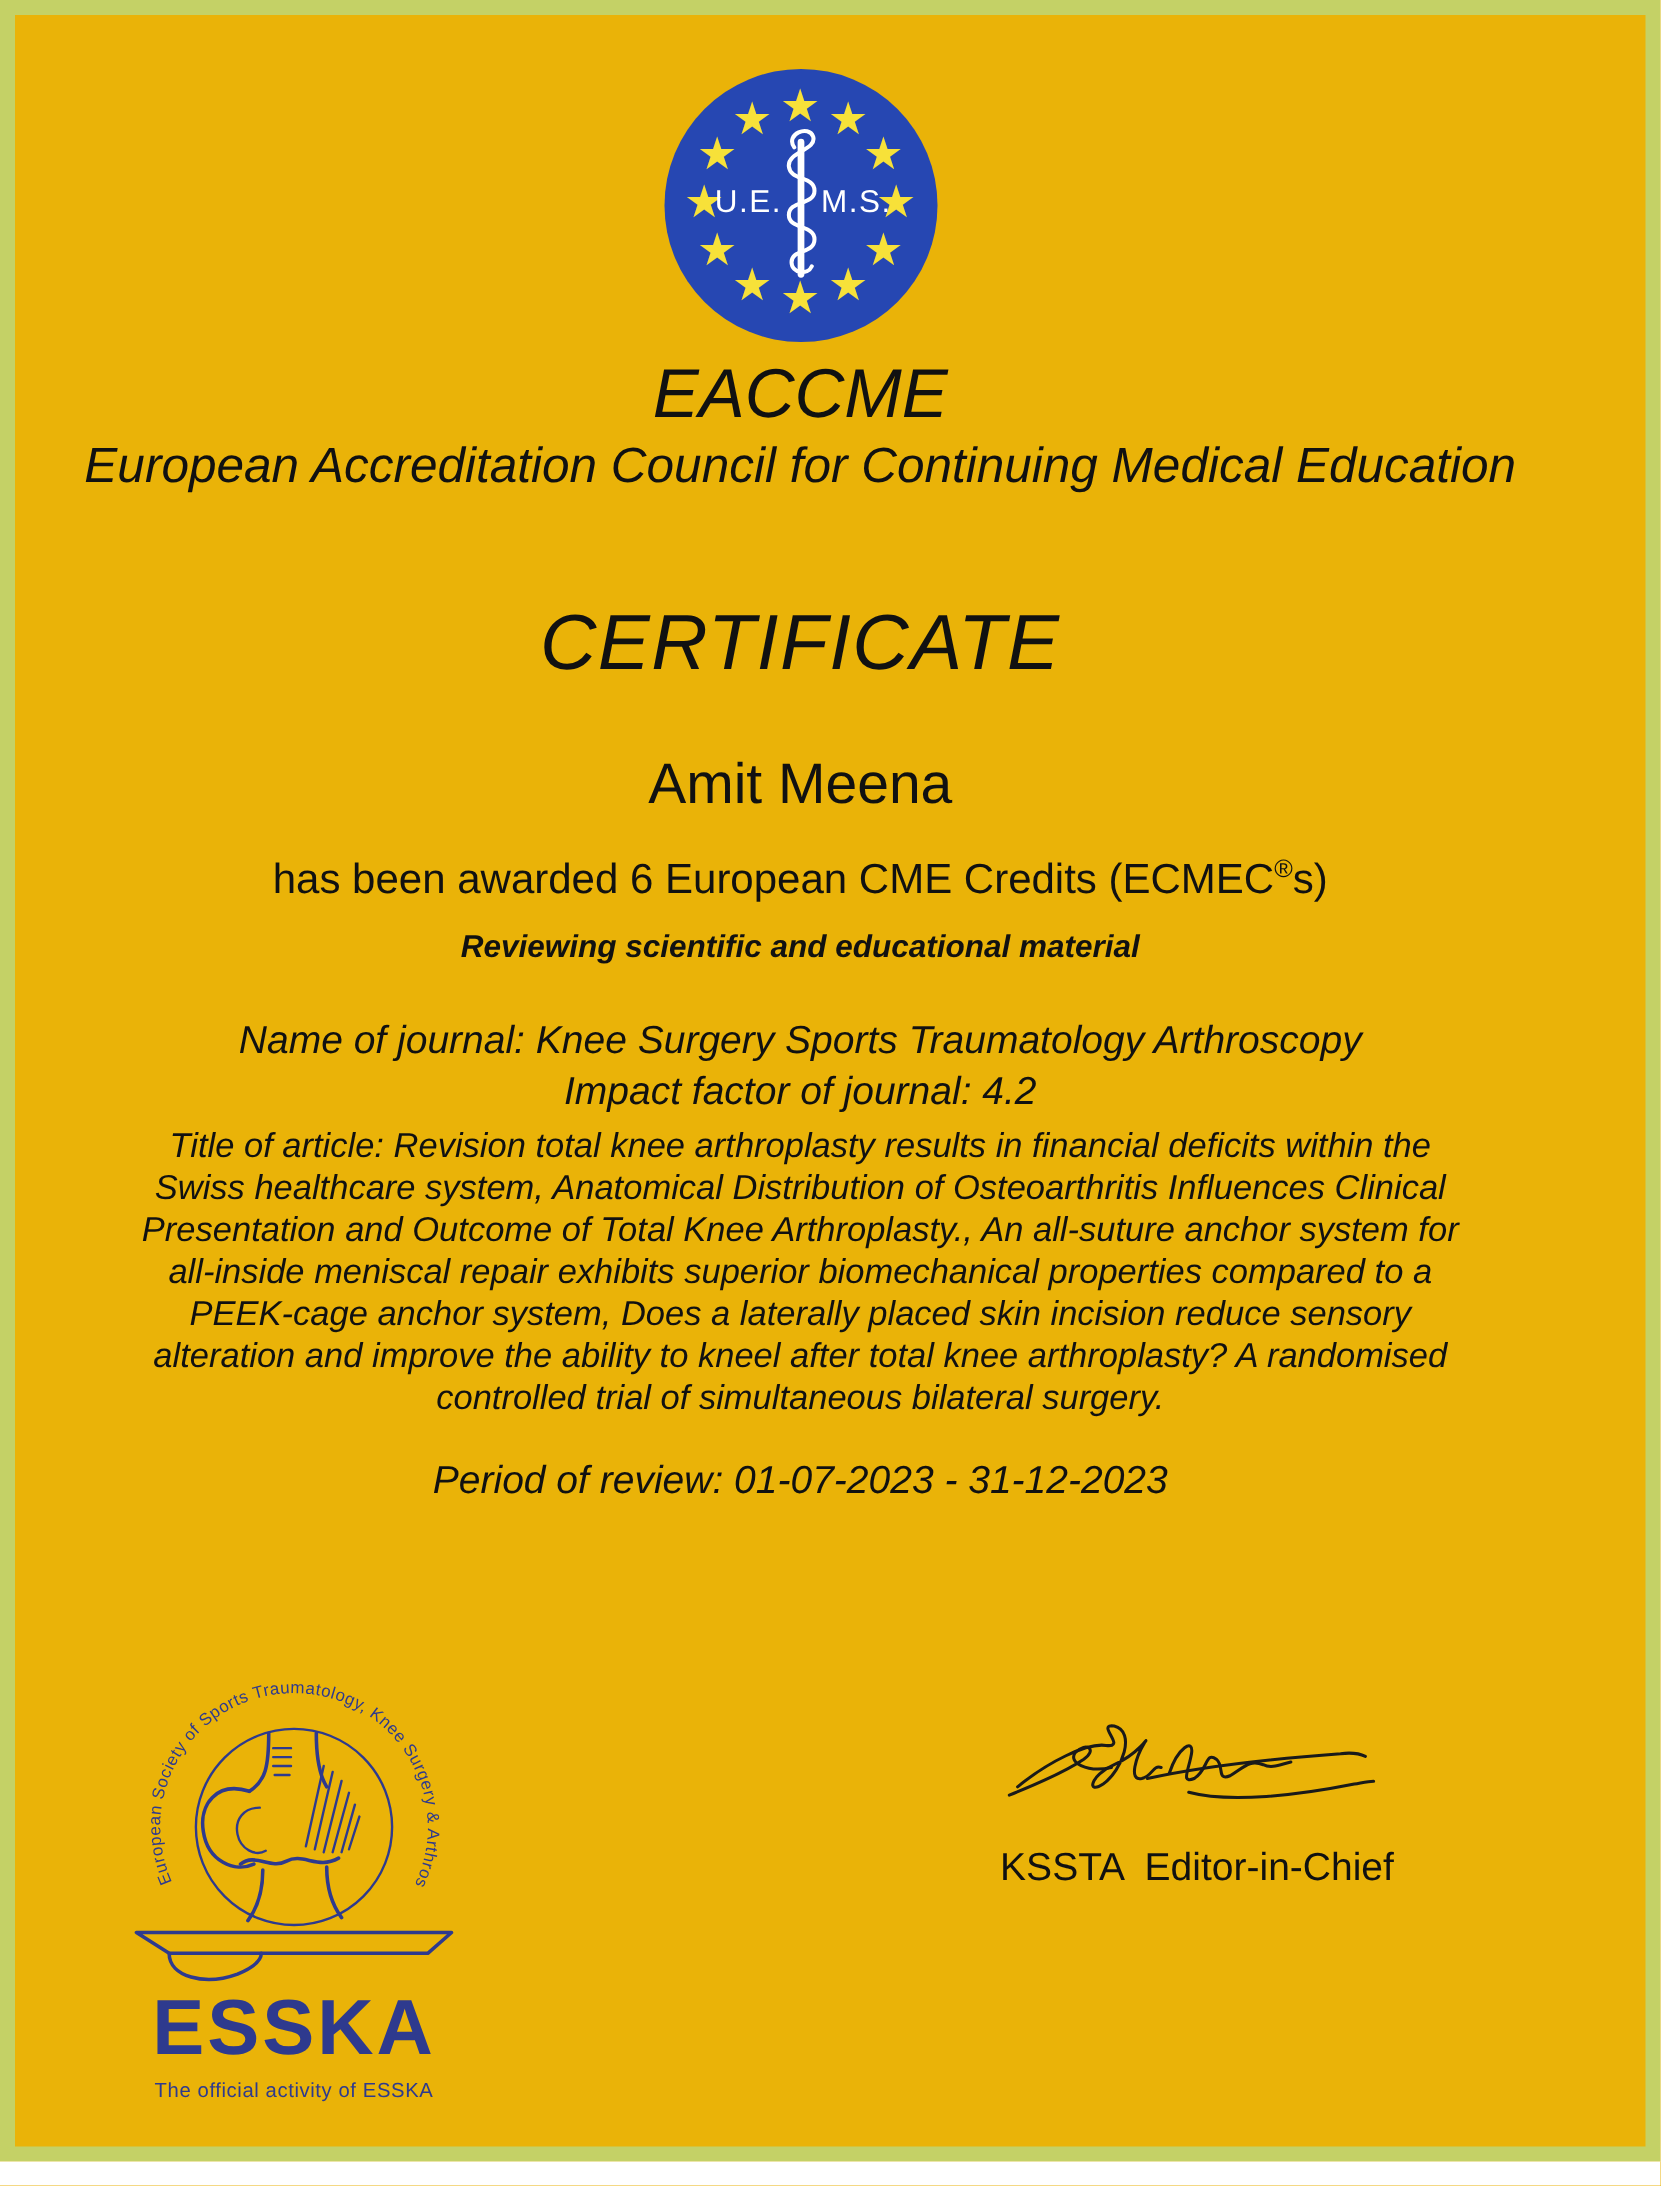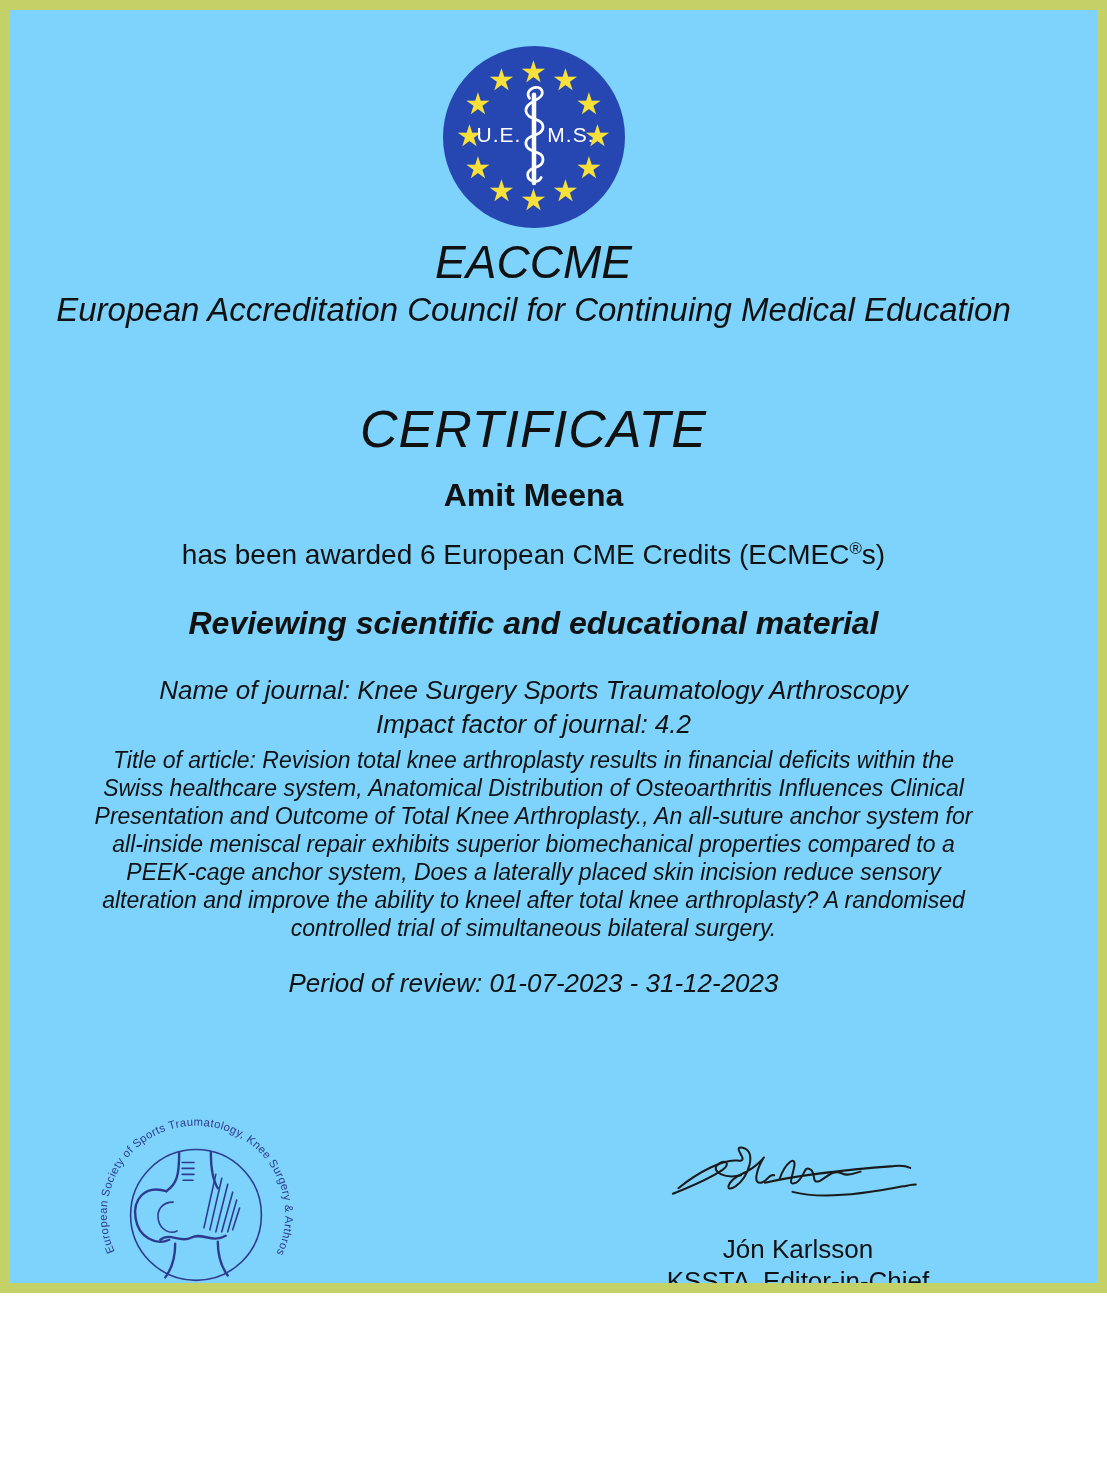--- a/index.html
+++ b/index.html
@@ -5,24 +5,24 @@
   :root{
     --border-color:#c4d166;
     --eu-blue:#2647b2;
     --star-yellow:#f7e139;
     --kssta-navy:#2e3a8e;
     --ink:#111111;
   }
   html,body{margin:0;padding:0;background:#fff;}
   .page{
     position:relative;
-    width:1107px;height:1293px;
+    width:1107px;height:1441px;
     box-sizing:border-box;
     border:10px solid var(--border-color);
-    background:#7dd3fc;
+    background:#eab308;
     padding:36px 40px 0 0;
     overflow:hidden;
     font-family:"Liberation Sans",sans-serif;
     color:var(--ink);
     text-align:center;
   }
   
   .uems{
     position:relative;
     width:182px;height:182px;
@@ -43,24 +43,24 @@
   .uems-txt{
     position:absolute;top:50%;transform:translateY(-58%);
     color:#fff;font-size:21px;letter-spacing:1px;font-weight:400;
   }
   .uems-txt.left{left:34px;}
   .uems-txt.right{right:30px;}
   
   .eaccme{margin-top:10px;font-size:46px;line-height:1.05;font-style:italic;font-weight:500;}
   .org-subtitle{margin-top:6px;font-size:33px;line-height:1.1;font-style:italic;}
   .cert-title{margin-top:74px;font-size:52px;line-height:1;font-style:italic;font-weight:500;letter-spacing:1px;}
-  .recipient{margin-top:24px;font-size:32px;line-height:1;font-weight:bold;}
+  .recipient{margin-top:49px;font-size:38px;line-height:1;}
   .award{margin-top:26px;font-size:28px;line-height:1.3;}
   .sup{vertical-align:super;font-size:60%;}
-  .activity{margin-top:34px;font-size:32px;line-height:1;font-style:italic;font-weight:bold;}
+  .activity{margin-top:17px;font-size:21px;line-height:1;font-style:italic;font-weight:bold;}
   .journal-block{margin-top:35px;font-size:26px;line-height:1.3;font-style:italic;}
   .article{margin:4px auto 0;max-width:905px;font-size:23px;line-height:1.22;font-style:italic;}
   .period{margin-top:26px;font-size:26px;font-style:italic;}
   
   .bottom{
     margin-top:104px;
     display:flex;justify-content:space-between;align-items:flex-start;
     padding:0 64px 0 66px;
   }
   .kssta{width:240px;text-align:center;color:var(--kssta-navy);}
@@ -157,18 +157,17 @@
     </div>
 
     <div class="sig-block">
       <svg width="260" height="92" viewBox="0 0 280 100">
         <path class="ink-line" d="M4 66 C24 58 46 48 58 40 C68 33 60 27 52 35 C46 42 60 50 78 46"></path>
         <path class="ink-line" d="M10 60 C32 42 60 28 74 30 C90 32 66 14 80 16 C96 20 86 48 72 58 C60 66 62 52 80 44 C98 36 106 22 102 28 C96 38 90 56 100 54 C108 52 108 44 114 46"></path>
         <path class="ink-line" d="M120 50 C126 32 138 24 136 36 C134 48 128 58 138 54 C148 48 146 34 154 40 C160 45 154 56 164 52 C174 46 178 40 188 44 C194 47 200 44 208 42"></path>
         <path class="ink-line" d="M104 54 C140 46 190 40 244 36 C252 35 258 36 262 38"></path>
         <path class="ink-line" d="M134 64 C164 72 214 66 254 58 C260 57 264 56 268 56"></path>
       </svg>
-      <div class="sig-name">Jón Karlsson</div>
       <div class="sig-role">KSSTA  Editor-in-Chief</div>
     </div>
 
   </div>
 </div>
 
 </body></html>

